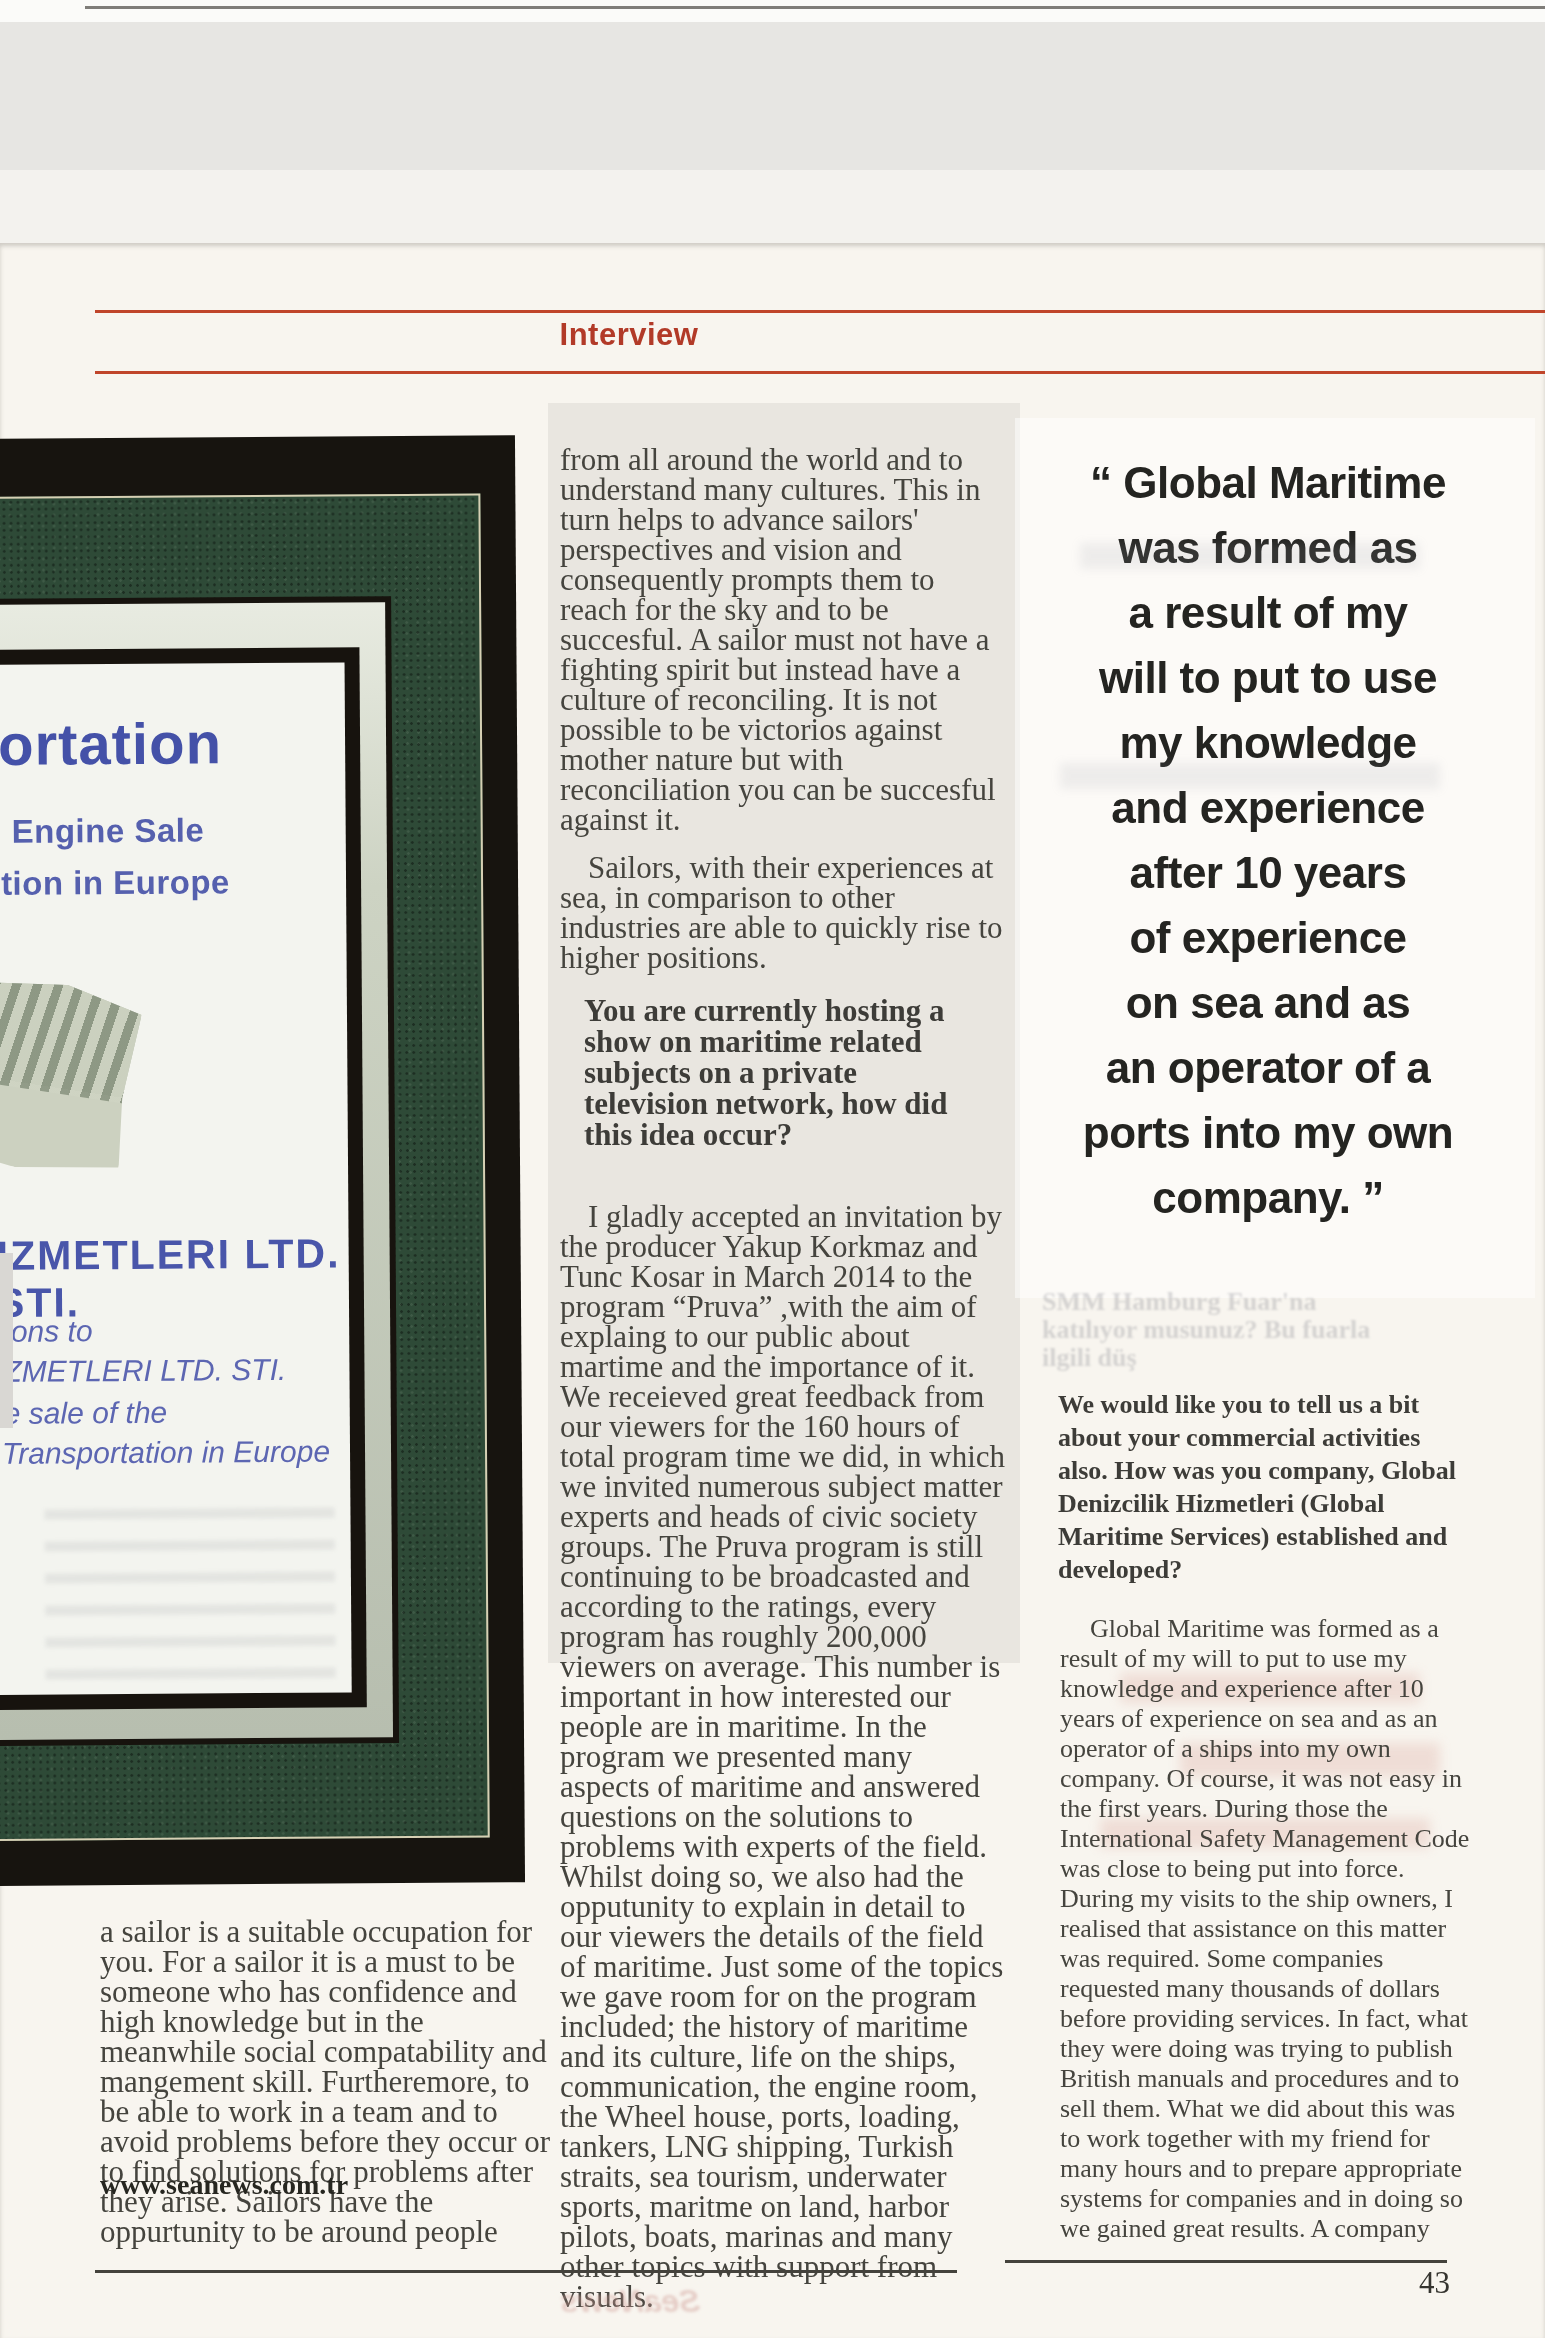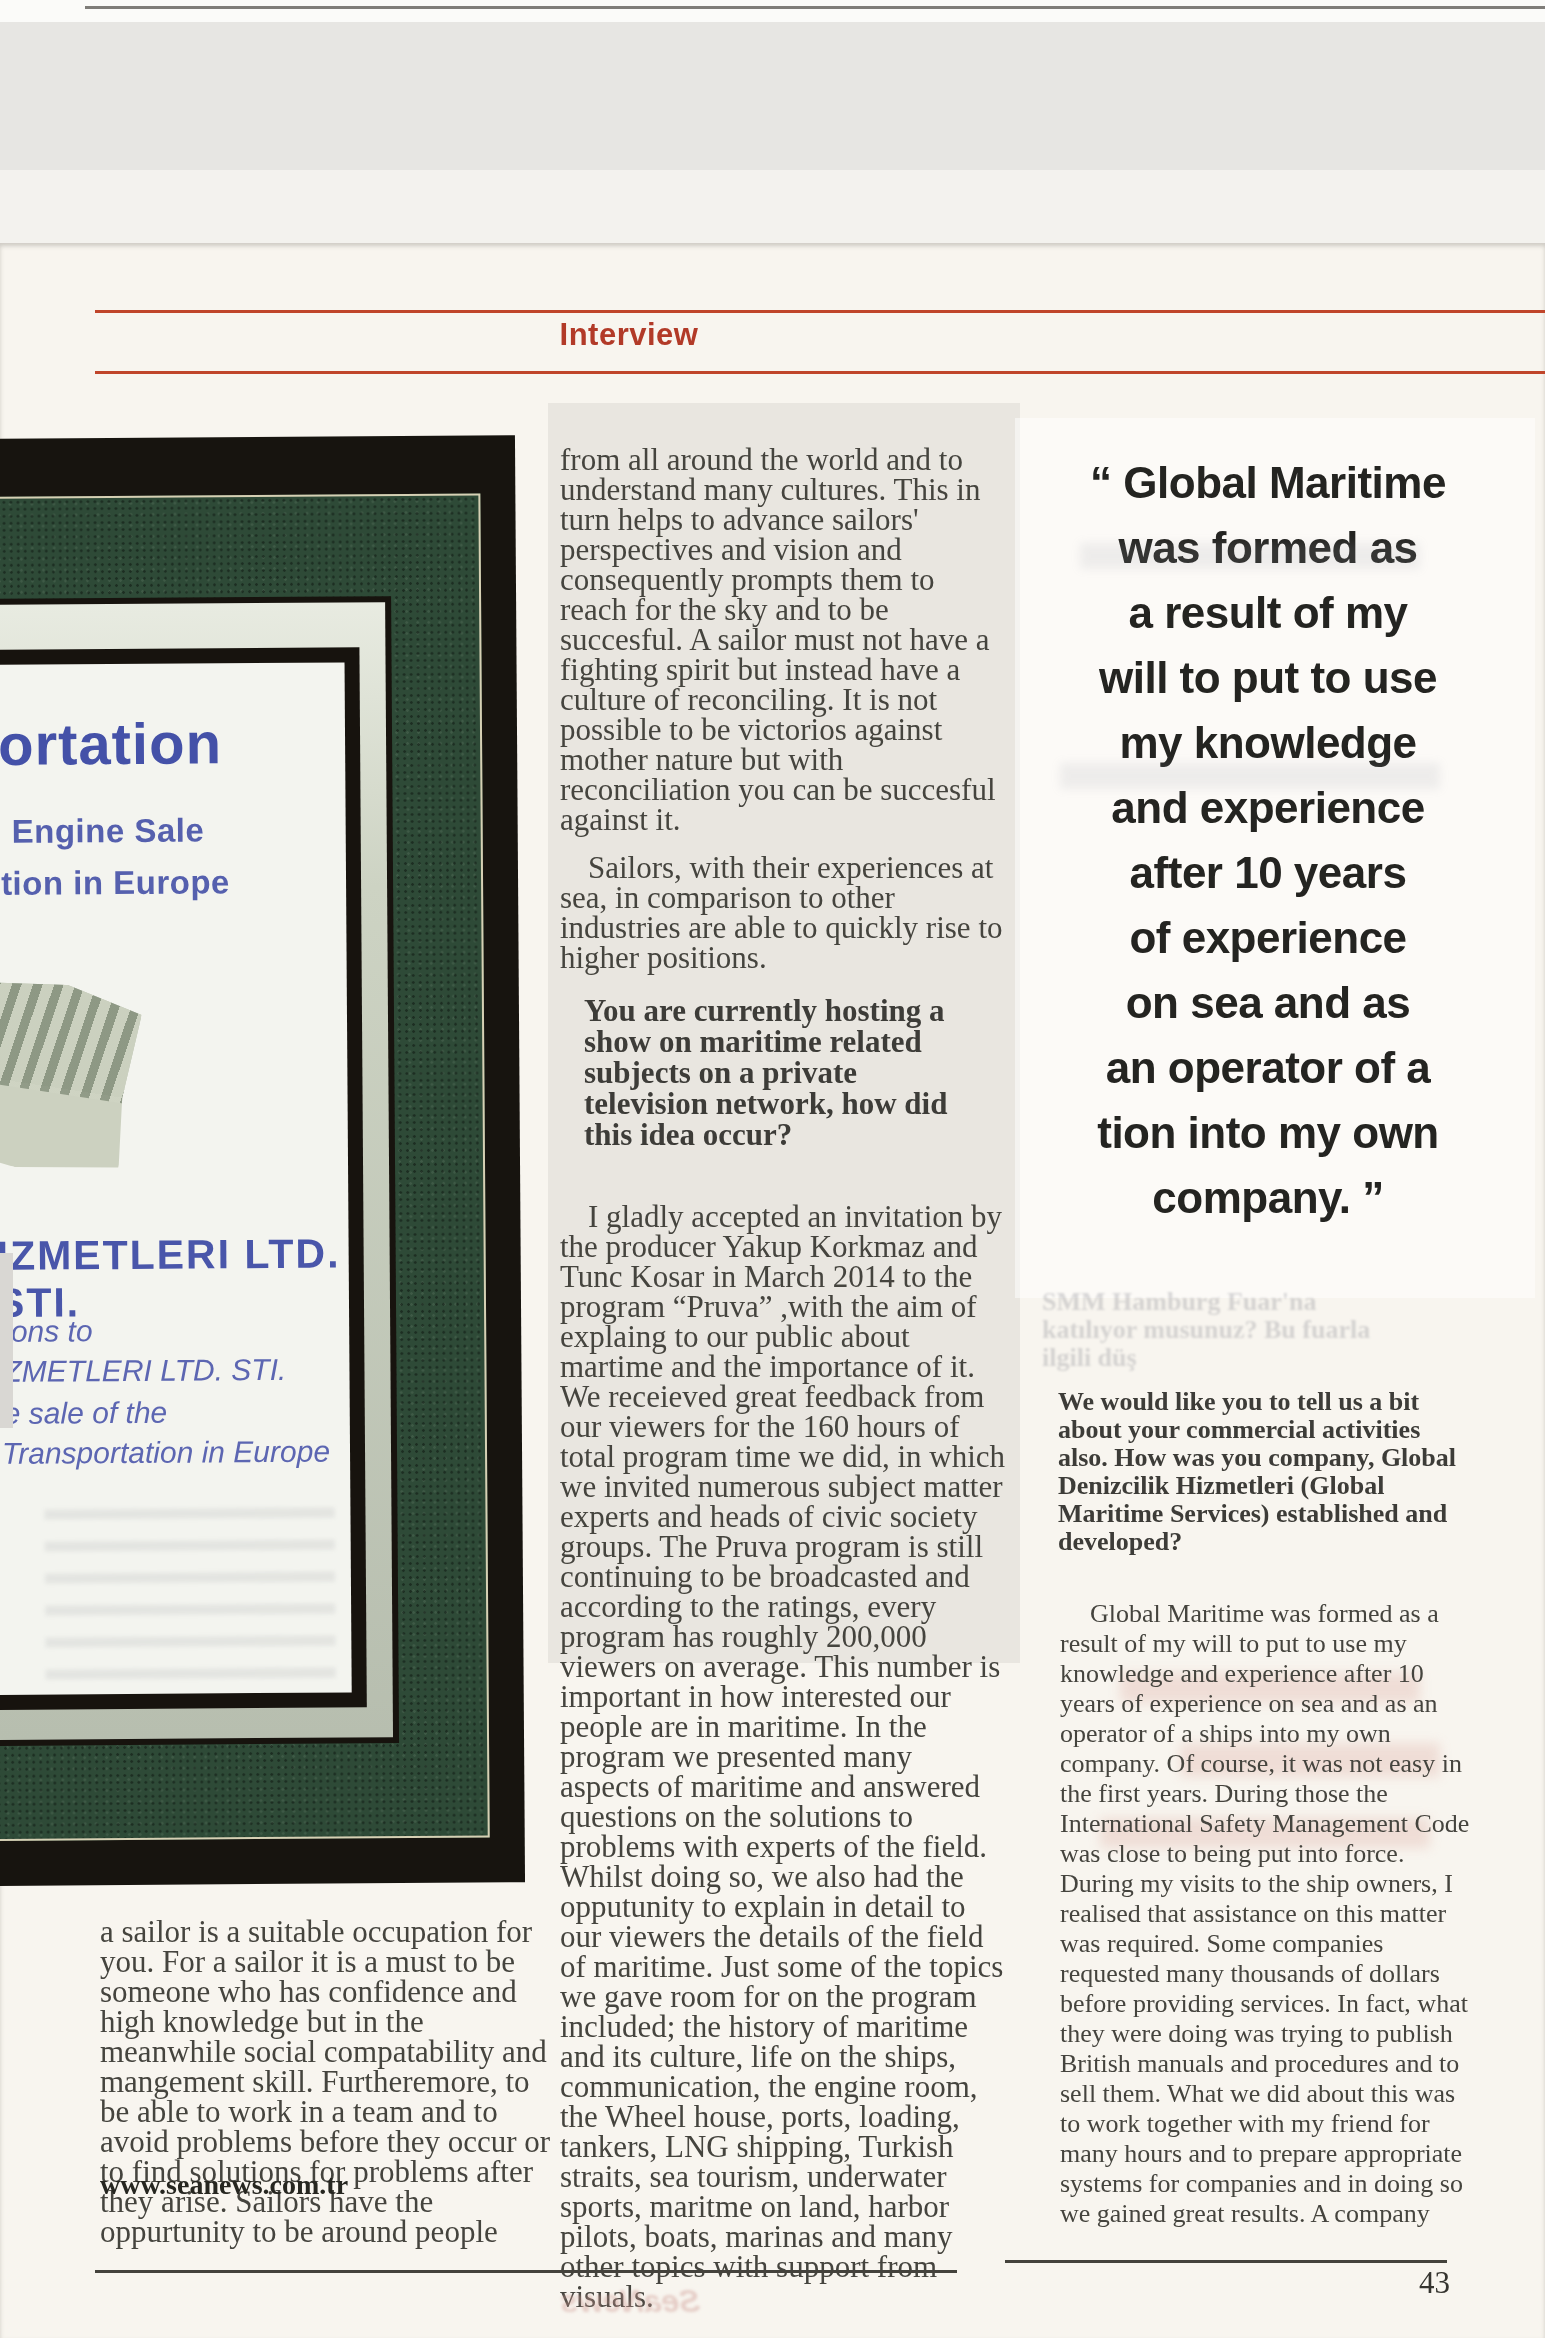--- a/index.html
+++ b/index.html
@@ -53,21 +53,21 @@
       filter:blur(2px);opacity:.35;}
   
   .col-mid{position:absolute;left:560px;top:202px;width:448px;color:#45443e;font-size:31px;line-height:30px;}
   .col-mid p{margin:0 0 18px 0;}
   .body-p.indent{text-indent:28px;}
   .question{font-weight:bold;color:#3d3c38;line-height:31px;padding-left:24px;width:375px;margin:22px 0 52px 0;}
   .col-right{position:absolute;left:1042px;top:207px;width:452px;color:#45443e;font-size:26px;line-height:30px;}
   .pull-quote{width:100%;text-align:center;font-family:"Liberation Sans",sans-serif;font-weight:bold;
       font-size:44px;line-height:65px;color:#242421;letter-spacing:-0.5px;margin-bottom:58px;}
   .ghost-lines{filter:blur(1.2px);opacity:.25;color:#6b6d78;font-weight:bold;font-size:26px;line-height:28px;margin-bottom:16px;}
-  .question2{font-weight:bold;color:#3d3c38;line-height:28px;padding-left:16px;width:410px;margin-bottom:43px;}
+  .question2{font-weight:bold;color:#3d3c38;line-height:33px;padding-left:16px;width:410px;margin-bottom:28px;}
   .answer{text-indent:30px;position:relative;z-index:2;margin:18px;}
   .pink-ghost{position:absolute;background:#dba79d;filter:blur(6px);opacity:.30;z-index:1;}
   .gray-ghost{position:absolute;background:#9a9ca6;filter:blur(5px);opacity:.14;z-index:1;}
   
   .bottom-left{position:absolute;left:100px;top:1662px;width:458px;color:#45443e;font-size:31px;line-height:30px;margin-top:12px;}
   
   .rule-footer-left{position:absolute;left:95px;top:2027px;width:862px;height:3px;background:#44423c;}
   .rule-footer-right{position:absolute;left:1005px;top:2017px;width:442px;height:3px;background:#44423c;}
   .site-url{position:absolute;left:100px;top:1926px;font-weight:bold;font-size:28px;color:#262620;}
   .page-number{position:absolute;left:1380px;top:2022px;width:70px;text-align:right;font-size:31px;color:#35342f;}
@@ -131,21 +131,21 @@
         <div>“ Global Maritime</div>
         <div>was formed as</div>
         <div>a result of my</div>
         <div>will to put to use</div>
         <div>my knowledge</div>
         <div>and experience</div>
         <div>after 10 years</div>
         <div>of experience</div>
         <div>on sea and as</div>
         <div>an operator of a</div>
-        <div>tion into my own</div>
+        <div>ports into my own</div>
         <div>company. ”</div>
       </div>
       <div class="ghost-lines">
         <div>SMM Hamburg Fuar'na</div>
         <div>katılıyor musunuz? Bu fuarla</div>
         <div>ilgili düş</div>
       </div>
       <div class="question2">We would like you to tell us a bit about your commercial activities also. How was you company, Global Denizcilik Hizmetleri (Global Maritime Services) established and developed?</div>
       <p class="answer">Global Maritime was formed as a result of my will to put to use my knowledge and experience after 10 years of experience on sea and as an operator of a ships into my own company. Of course, it was not easy in the first years. During those the International Safety Management Code was close to being put into force. During my visits to the ship owners, I realised that assistance on this matter was required. Some companies requested many thousands of dollars before providing services. In fact, what they were doing was trying to publish British manuals and procedures and to sell them. What we did about this was to work together with my friend for many hours and to prepare appropriate systems for companies and in doing so we gained great results. A company</p>
     </div>

